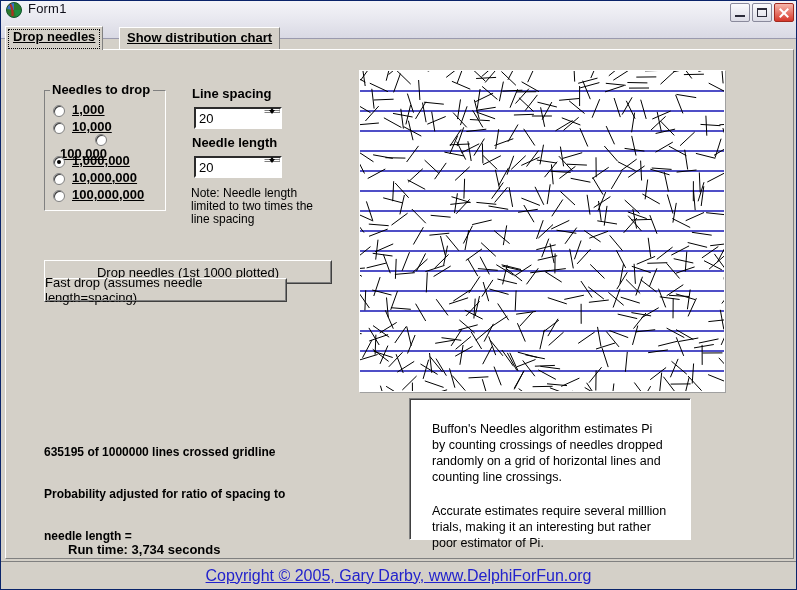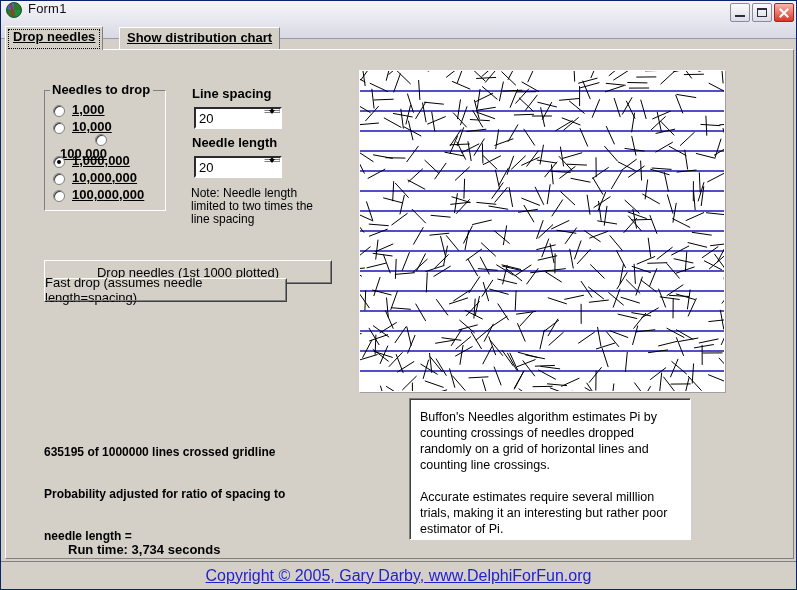--- a/index.html
+++ b/index.html
@@ -328,21 +328,21 @@
     border-right-color: #ffffff;
     border-bottom-color: #ffffff;
     box-shadow: inset 1px 1px 0 #404040;
     box-sizing: border-box;
     padding: 4px 5px 0 4px;
     font-size: 12.5px;
     color: #000000;
     line-height: 16px;
     font-family: "Liberation Sans", sans-serif;
   }
-  .memo p { margin: 6px; }
+  .memo p { margin: 18px; }
   .memo p.gap { margin-top: 16px; }
 
   
   .statusbar {
     position: absolute;
     left: 0; bottom: 0;
     width: 795px; height: 28px;
     background: #d4d0c8;
     border-top: 1px solid #ffffff;
     box-sizing: border-box;

